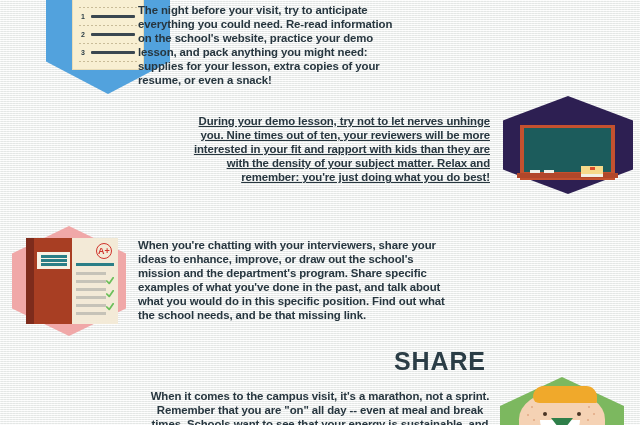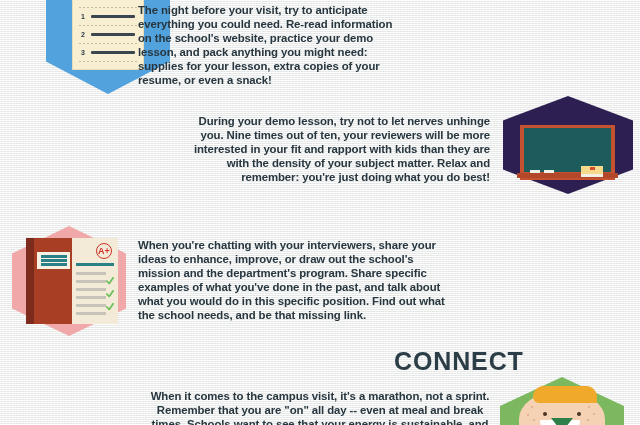--- a/index.html
+++ b/index.html
@@ -42,21 +42,21 @@
 
   .para {
     position: absolute;
     color: #27363f;
     font-weight: bold;
     font-size: 11.4px;
     line-height: 14.1px;
     font-family: "Liberation Sans", sans-serif;
     letter-spacing: -0.1px;
   }
-  .para.right { text-align: right; }
+  .para.right { text-align: right; text-decoration: underline; }
   .para.center { text-align: center; }
 
   
   #hex-notepad {
     left: 46px; top: -36px;
     width: 124px; height: 130px;
     background: #52a2dd;
   }
   #notepad {
     position: absolute;
@@ -283,21 +283,21 @@
       </svg>
   </div>
   <div class="check" style="top:303px;">
     <svg width="8" height="8" viewBox="0 0 10 10">
         <path d="M1 5 L4 8 L9 1" stroke="#6cbf5a" stroke-width="2.2" fill="none" stroke-linecap="round" stroke-linejoin="round"></path>
       </svg>
   </div>
 
   <div class="para" id="para-share" style="left:138px; top:238px; width:312px;">When you're chatting with your interviewers, share your ideas to enhance, improve, or draw out the school's mission and the department's program. Share specific examples of what you've done in the past, and talk about what you would do in this specific position. Find out what the school needs, and be that missing link.</div>
 
-  <div class="heading" id="heading-endure" style="left:394px; top:347px; font-size:25px;">CONNECT</div>
+  <div class="heading" id="heading-endure" style="left:394px; top:347px; font-size:25px;">SHARE</div>
 
   <div class="hex" id="hex-person"></div>
   <div id="face"></div>
   <div id="hair"></div>
   <div class="eye" style="left:543px;"></div>
   <div class="eye" style="left:577px;"></div>
   <div id="mouth"></div>
   <div class="freckle" style="left:531px; top:406px;"></div>
   <div class="freckle" style="left:527px; top:414px;"></div>
   <div class="freckle" style="left:533px; top:419px;"></div>

